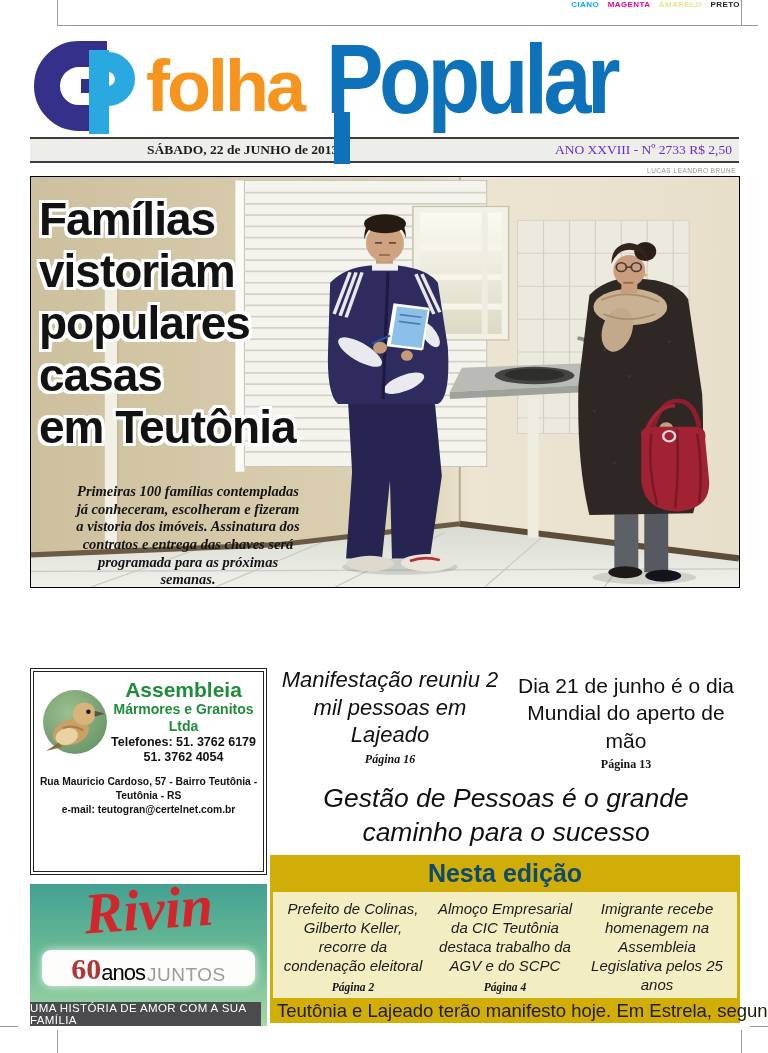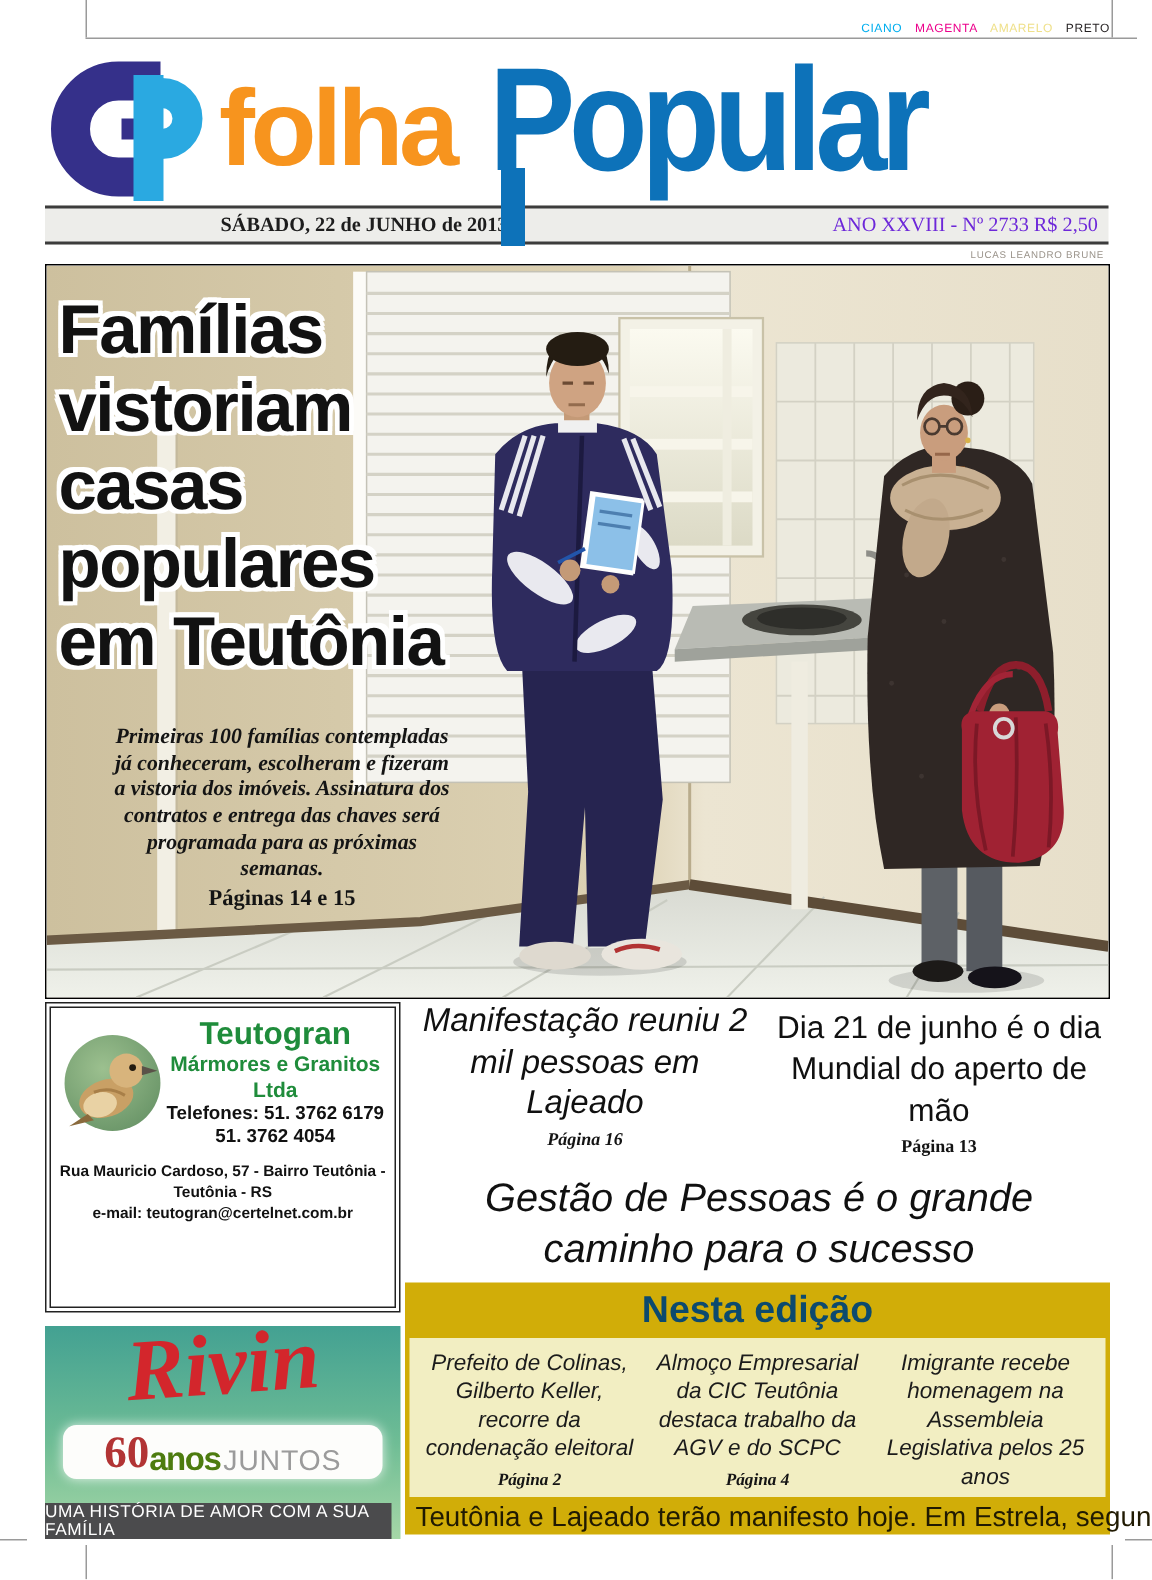--- a/index.html
+++ b/index.html
@@ -1,39 +1,39 @@
 <!DOCTYPE html>
 <html><head>
 <meta charset="utf-8">
 <style>
   html,body{margin:0;padding:0;background:#fff;}
   .page{position:relative;width:768px;height:1053px;background:#fff;overflow:hidden;
         font-family:"Liberation Sans",sans-serif;}
   
-  .regline{position:absolute;top:14px;right:28px;font-size:8px;font-weight:normal;letter-spacing:.4px;}
+  .regline{position:absolute;top:0;right:28px;font-size:8px;font-weight:bold;letter-spacing:.4px;}
   .regline span{margin-left:6px;}
   .reg-ciano{color:#00aeef}.reg-magenta{color:#ec008c}.reg-amarelo{color:#efe08a}.reg-preto{color:#231f20}
   .mark{position:absolute;background:#9a9a9a;}
   
   .masthead{position:absolute;left:0;top:0;width:100%;height:165px;}
   .gp-mark{position:absolute;left:34px;top:38px;}
   .folha{position:absolute;left:146px;top:50px;font-size:72px;line-height:1;font-weight:bold;
          color:#f7941e;letter-spacing:-3px;}
   .popular{position:absolute;left:326px;top:30px;font-size:98px;line-height:1;font-weight:bold;
          color:#0d72b9;letter-spacing:-5px;transform:scaleX(.88);transform-origin:top left;}
   .p-desc{position:absolute;left:334px;top:112px;width:16px;height:52px;background:#0d72b9;z-index:6;}
   .datebar{position:absolute;left:30px;top:137px;width:709px;height:22px;background:#ededea;
            border-top:2px solid #3c3c3c;border-bottom:2px solid #3c3c3c;}
   .datebar .date{position:absolute;left:0;width:60%;text-align:center;top:3px;
            font-family:"Liberation Serif",serif;font-weight:bold;font-size:13.5px;color:#1d1d1d;}
   .datebar .edition{position:absolute;right:7px;top:3px;
            font-family:"Liberation Serif",serif;font-weight:normal;font-size:13.5px;color:#6d28d9;}
   
   .credit{position:absolute;top:167px;right:32px;font-size:6.5px;color:#9a938a;letter-spacing:.5px;}
-  .leadphoto{position:absolute;left:30px;top:176px;width:710px;height:490px;border:1px solid #000;
+  .leadphoto{position:absolute;left:30px;top:176px;width:710px;height:412px;border:1px solid #000;
              margin:0;box-sizing:border-box;overflow:hidden;}
   .scene{position:absolute;left:0;top:0;width:100%;height:100%;}
   .headline{position:absolute;left:8px;top:16px;font-weight:bold;font-size:46px;line-height:52px;
             letter-spacing:-1px;color:#121212;
             text-shadow:-3px -3px 0 #fff,3px -3px 0 #fff,-3px 3px 0 #fff,3px 3px 0 #fff,
                         -3px 0 0 #fff,3px 0 0 #fff,0 -3px 0 #fff,0 3px 0 #fff;}
   .deck{position:absolute;left:42px;top:306px;width:230px;text-align:center;
         font-family:"Liberation Serif",serif;font-style:italic;font-weight:bold;
         font-size:14.5px;line-height:1.22;color:#141414;}
   .deck .pref{display:block;font-style:normal;font-size:15px;margin-top:1px;}
@@ -62,21 +62,21 @@
   
   .ad-rivin{position:absolute;left:30px;top:884px;width:237px;height:142px;
             background:linear-gradient(180deg,#43a192 0%,#6fbd95 55%,#a6d7a7 100%);overflow:hidden;}
   .rivin-brand{position:absolute;left:0;right:0;top:-8px;text-align:center;
             font-family:"Liberation Serif",serif;font-style:italic;font-weight:bold;font-size:58px;
             color:#d3262c;transform:rotate(-4deg);}
   .rivin-band{position:absolute;left:12px;right:12px;top:66px;height:36px;background:#fdfdfb;
             border-radius:9px;box-shadow:0 0 8px rgba(255,255,255,.8);
             display:flex;align-items:flex-end;justify-content:center;}
   .rivin-60{font-size:30px;font-weight:bold;color:#b23434;font-family:"Liberation Serif",serif;}
-  .rivin-anos{font-size:22px;font-weight:bold;color:#4d7c0f;letter-spacing:-1px;}
+  .rivin-anos{font-size:22px;font-weight:normal;color:#000000;letter-spacing:-1px;}
   .rivin-juntos{font-size:19px;color:#9b9b9b;letter-spacing:.5px;margin-left:2px;}
   .rivin-tag{position:absolute;left:0;right:6px;bottom:0;height:24px;background:#4b4b4d;
             color:#fff;font-size:11.5px;letter-spacing:.4px;display:flex;align-items:center;
             justify-content:center;}
   
   .nesta{position:absolute;left:270px;top:855px;width:470px;box-sizing:border-box;}
   .nesta-head{background:#d1ad08;color:#0c4a6e;font-weight:bold;font-size:25px;text-align:center;
             height:37px;line-height:37px;}
   .nesta-body{background:#f2eec2;border:3px solid #d1ad08;border-top:none;display:flex;
             padding:8px 4px 6px;box-sizing:border-box;min-height:103px;}
@@ -304,22 +304,22 @@
           <path d="M612 300 Q610 290 620 288 L668 288 Q678 290 676 302 L680 350 Q682 382 650 386 Q616 386 612 352 Z" fill="#a02233"></path>
           <path d="M622 296 q-4 40 6 82 M648 292 q2 46 -2 90 M668 296 q6 40 2 80" stroke="#7c1826" stroke-width="2.5" fill="none"></path>
           <circle cx="640" cy="299" r="6" fill="none" stroke="#d8d8d8" stroke-width="2.5"></circle>
         </g>
       </g>
     </svg>
 
     <div class="headline">
       <div>Famílias</div>
       <div>vistoriam</div>
+      <div>populares</div>
       <div>casas</div>
-      <div>populares</div>
       <div>em Teutônia</div>
     </div>
     <div class="deck">
       <span>Primeiras 100 famílias contempladas já conheceram, escolheram e fizeram a vistoria dos imóveis. Assinatura dos contratos e entrega das chaves será programada para as próximas semanas.</span>
       <span class="pref">Páginas 14 e 15</span>
     </div>
   </figure>
 
   <aside class="ad-teu">
     <div class="inner">
@@ -334,21 +334,21 @@
           <circle cx="32" cy="32" r="31" fill="url(#bg2)"></circle>
           <ellipse cx="28" cy="42" rx="18" ry="12" fill="#c9a065" transform="rotate(-18 28 42)"></ellipse>
           <ellipse cx="24" cy="46" rx="11" ry="8" fill="#e9d2a4" transform="rotate(-14 24 46)"></ellipse>
           <path d="M16 52 L4 60 L20 56 Z" fill="#8a6a3c"></path>
           <circle cx="41" cy="24" r="11" fill="#d8b47c"></circle>
           <circle cx="45" cy="22" r="2.2" fill="#221a10"></circle>
           <polygon points="51,21 61,24 51,27" fill="#5a5248"></polygon>
           <path d="M20 38 q10 -4 20 2" stroke="#a87f48" stroke-width="2" fill="none"></path>
         </svg>
         <div class="teu-right">
-          <div class="teu-name">Teutogran</div>
+          <div class="teu-name">Assembleia</div>
           <div class="teu-sub">Mármores e Granitos Ltda</div>
           <div class="teu-phone">Telefones: 51. 3762 6179</div>
           <div class="teu-phone">51. 3762 4054</div>
         </div>
       </div>
       <div class="teu-addr">
         <span>Rua Mauricio Cardoso, 57 - Bairro Teutônia - Teutônia - RS</span><br>
         <span>e-mail: teutogran@certelnet.com.br</span>
       </div>
     </div>

